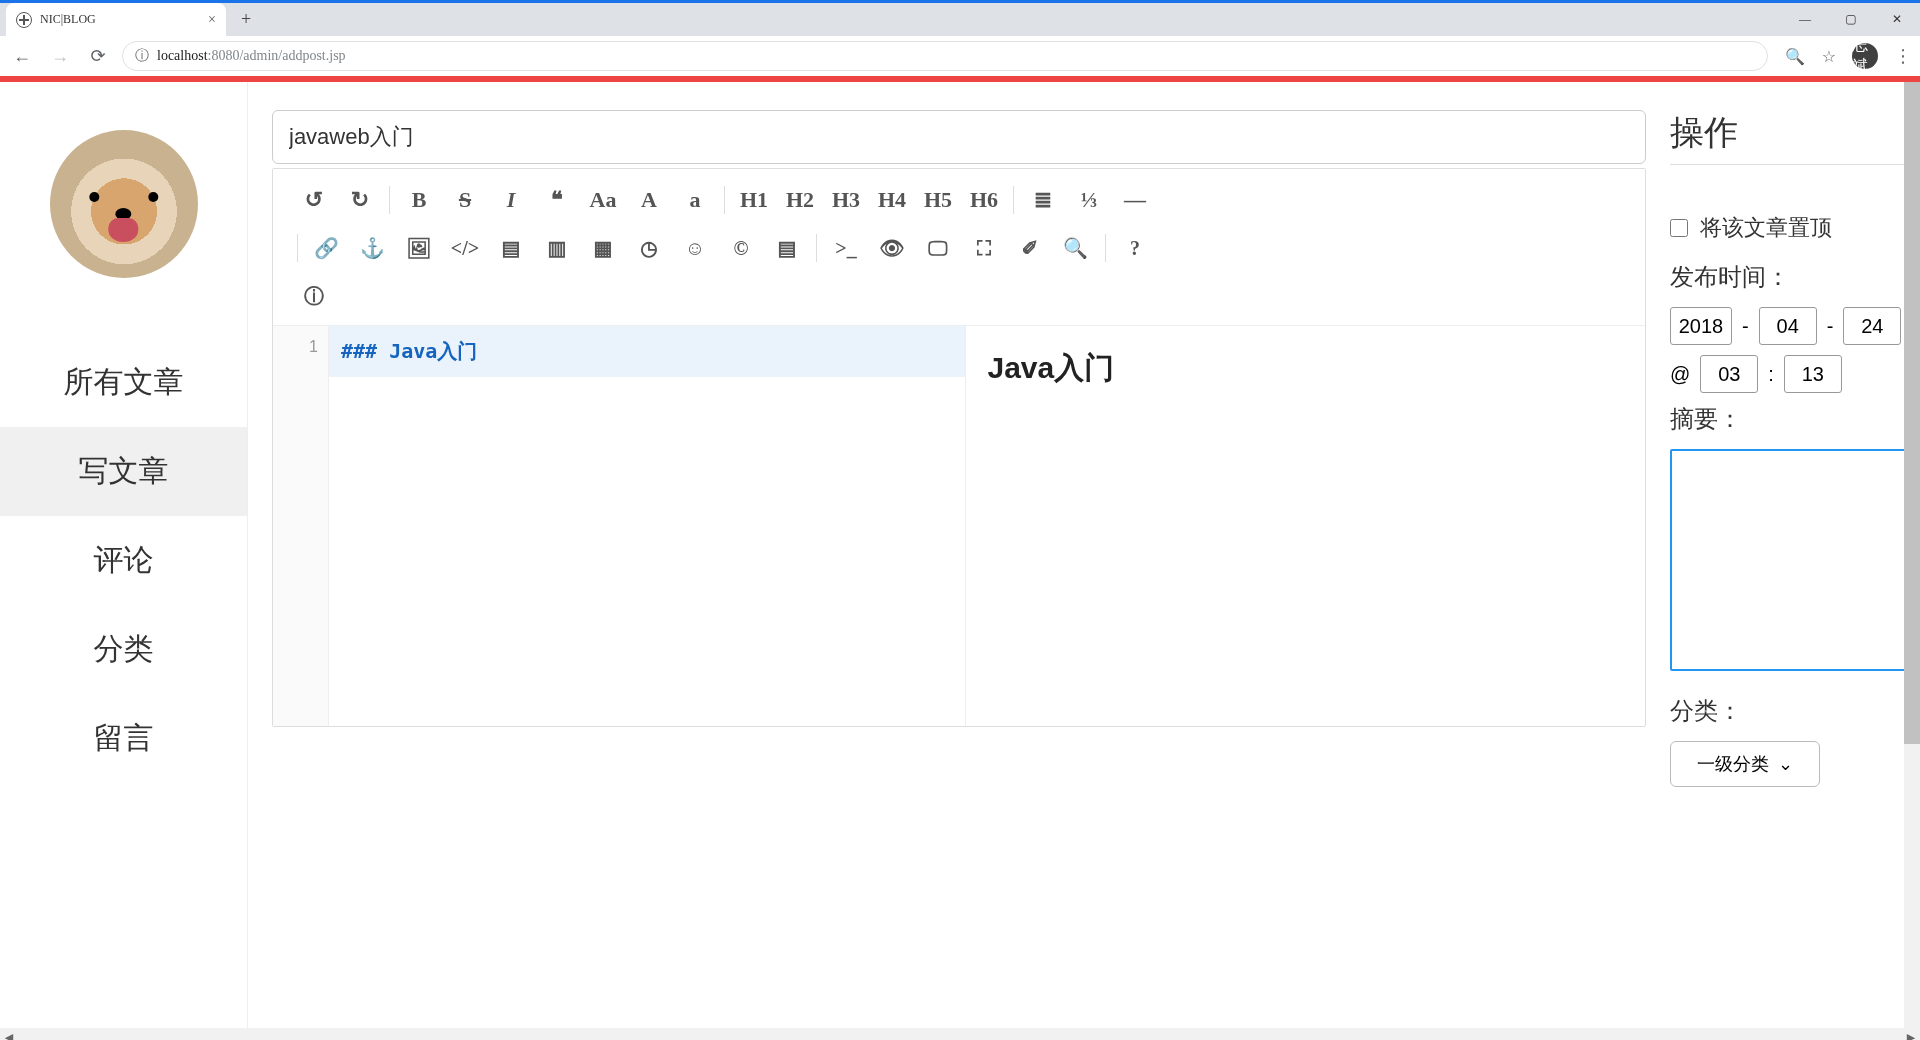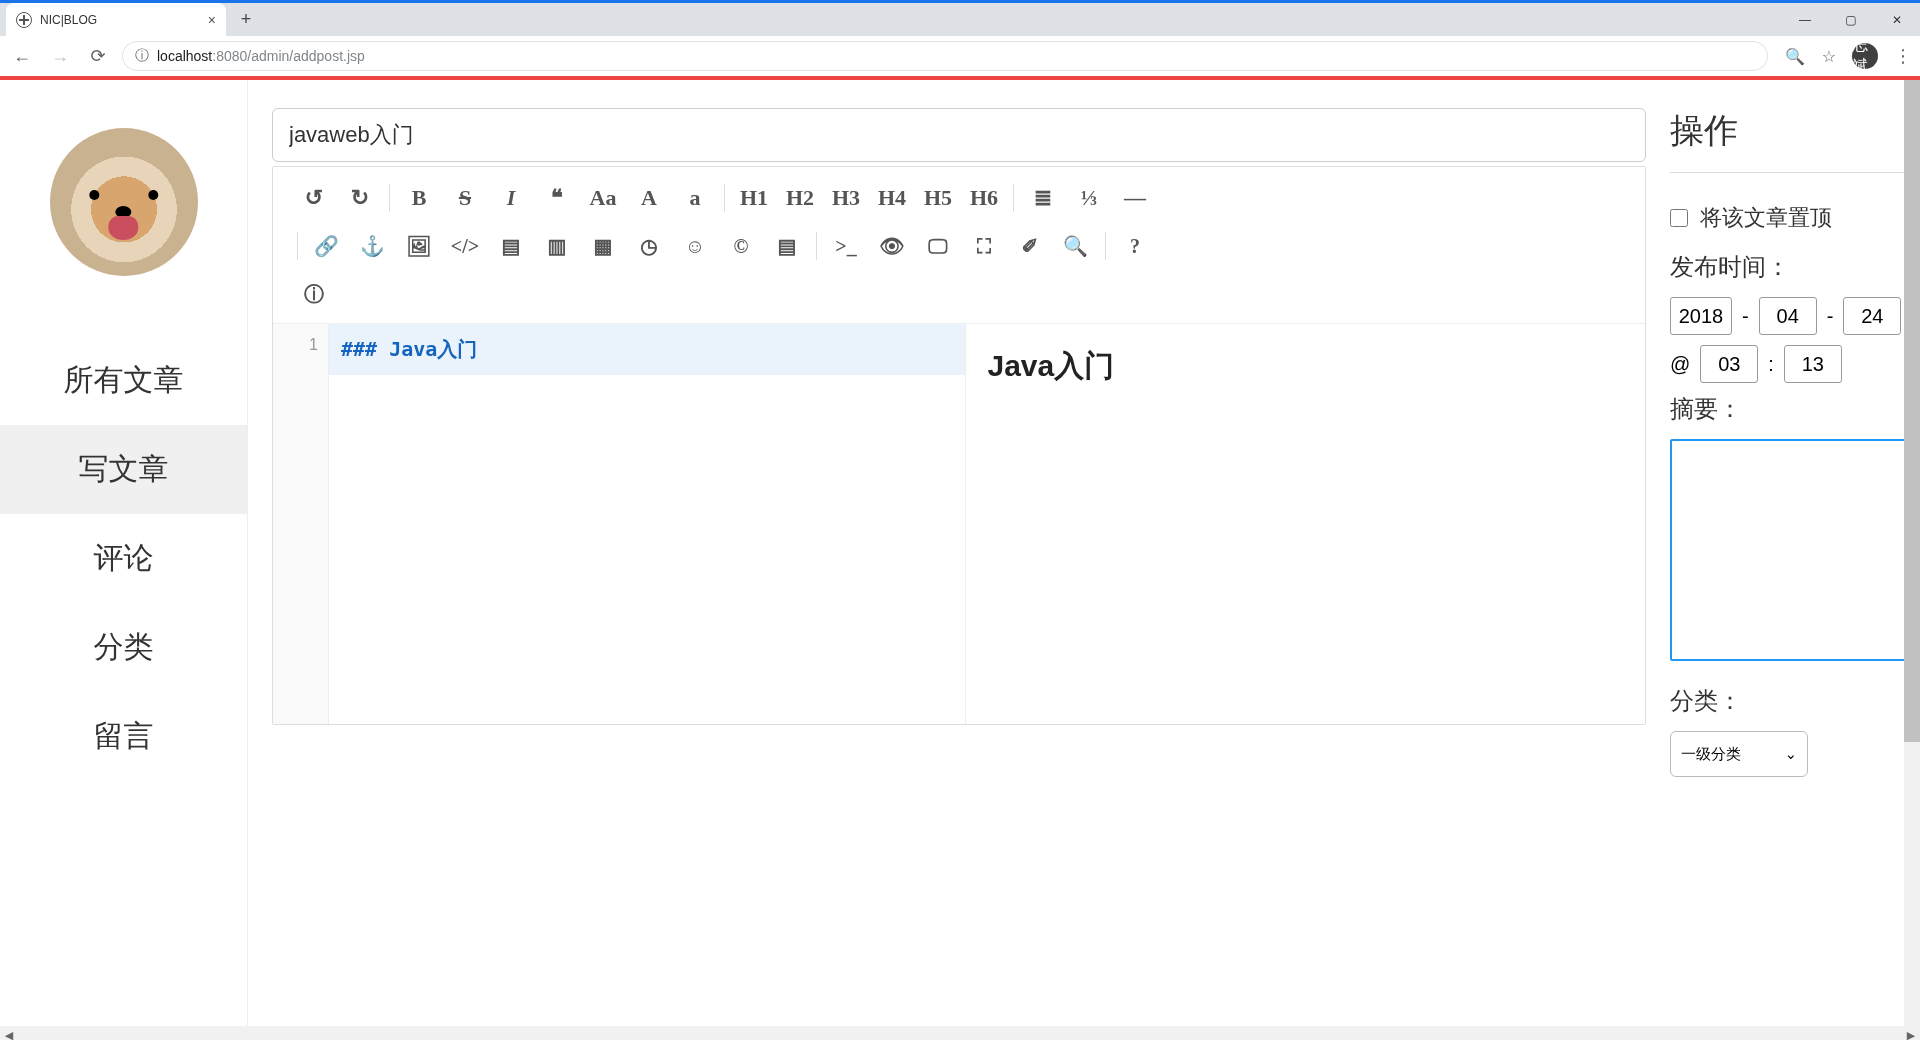--- a/index.html
+++ b/index.html
@@ -1,19 +1,19 @@
 <!DOCTYPE html>
 <html><head>
 <meta charset="utf-8">
 <style>
 * { margin: 0; padding: 0; box-sizing: border-box; }
 body { font-family: "Microsoft YaHei", Arial, sans-serif; background: #fff; overflow: hidden; }
 
 
-.browser-chrome { border-bottom: 4px solid #ef4444; }
+.browser-chrome { border-bottom: 6px solid #ef4444; font-family: Liberation Serif, serif; }
 .tab-bar { height: 36px; background: #dee1e6; border-top: 3px solid #1a73e8; display: flex; align-items: center; padding-left: 6px; }
 .tab-active { height: 33px; background: #fff; border-radius: 8px 8px 0 0; display: flex; align-items: center; padding: 0 10px; gap: 8px; min-width: 220px; }
 .tab-favicon { width: 16px; height: 16px; border: 1px solid #555; border-radius: 50%; position: relative; }
 .tab-favicon::before { content: ""; position: absolute; top: 2px; left: 6px; width: 2px; height: 10px; background: #555; }
 .tab-favicon::after { content: ""; position: absolute; top: 6px; left: 2px; width: 10px; height: 2px; background: #555; }
 .tab-title { font-size: 12px; color: #333; flex: 1; }
 .tab-close { font-size: 14px; color: #555; cursor: pointer; }
 .new-tab { width: 28px; height: 28px; display: flex; align-items: center; justify-content: center; font-size: 18px; color: #444; cursor: pointer; margin-left: 6px; }
 .window-controls { margin-left: auto; display: flex; }
 .win-btn { width: 46px; height: 33px; display: flex; align-items: center; justify-content: center; color: #333; cursor: pointer; font-size: 12px; }
@@ -50,30 +50,30 @@
 .editor-body { display: flex; height: 400px; }
 .gutter { width: 56px; border-right: 1px solid #eee; text-align: right; padding: 12px 10px 0 0; color: #999; font-size: 16px; background: #fafafa; }
 .code-pane { flex: 1; border-right: 1px solid #eee; }
 .code-line { padding: 12px 12px; font-family: Consolas, monospace; font-size: 20px; background: #eaf2fb; }
 .md-hash { color: #1565c0; font-weight: bold; }
 .md-text { color: #1565c0; font-weight: bold; }
 .preview-pane { flex: 1; padding: 22px 22px; }
 .preview-h3 { font-size: 30px; font-weight: bold; color: #222; }
 
 .right-panel { width: 250px; padding: 28px 8px 0 0; }
-.rp-title { font-size: 34px; font-weight: 400; color: #333; padding-bottom: 18px; border-bottom: 1px solid #ddd; margin-bottom: 30px; }
+.rp-title { font-size: 34px; font-weight: 400; color: #333; padding-bottom: 8px; border-bottom: 1px solid #ddd; margin-bottom: 48px; }
 .rp-row { display: flex; align-items: center; gap: 12px; margin-bottom: 18px; font-size: 22px; }
 .rp-check { width: 18px; height: 18px; }
 .rp-label { font-size: 22px; color: #333; }
 .rp-section-label { font-size: 24px; color: #333; margin-bottom: 14px; }
 .date-row { display: flex; align-items: center; gap: 10px; margin-bottom: 10px; font-size: 20px; }
 .date-box { width: 58px; height: 38px; border: 1px solid #999; border-radius: 3px; text-align: center; font-size: 20px; }
 .date-box.y { width: 62px; }
 .summary-box { width: 100%; height: 222px; border: 2px solid #2196f3; border-radius: 2px; padding: 6px; font-size: 16px; resize: none; margin-bottom: 20px; }
-.cat-select { width: 138px; height: 46px; border: 1px solid #bbb; border-radius: 6px; font-size: 15px; padding: 0 10px; display: flex; align-items: center; justify-content: space-between; cursor: pointer; }
+.cat-select { width: 150px; height: 46px; border: 1px solid #bbb; border-radius: 6px; font-size: 18px; padding: 0 26px; display: flex; align-items: center; justify-content: space-between; cursor: pointer; }
 
 .vscroll { width: 16px; background: #f1f1f1; position: absolute; right: 0; top: 0; bottom: 0; }
 .vscroll-thumb { background: #c1c1c1; width: 100%; height: 70%; }
 
 .hscroll { height: 18px; background: #f1f1f1; display: flex; align-items: center; }
 .hscroll-arrow { width: 18px; text-align: center; color: #666; font-size: 11px; cursor: pointer; }
 .hscroll-track { flex: 1; }
 </style>
 </head>
 <body>

